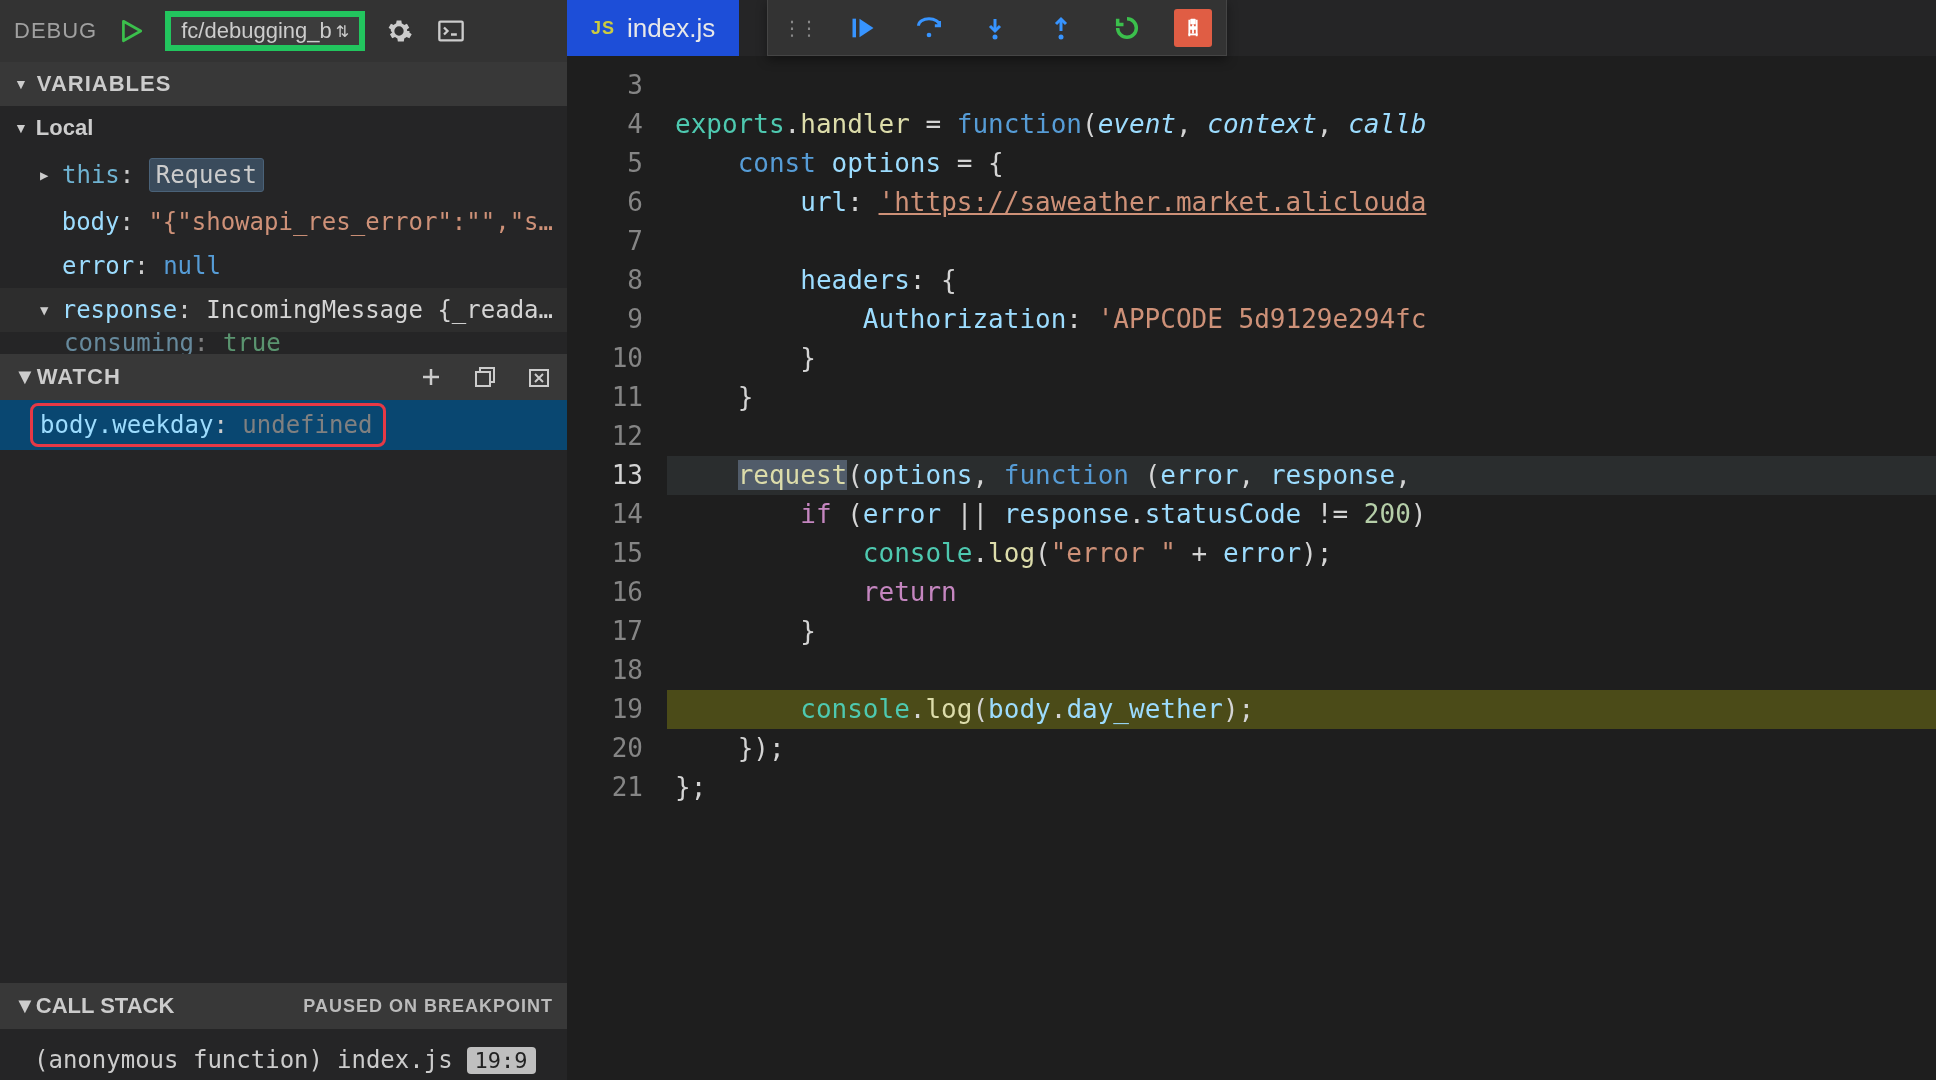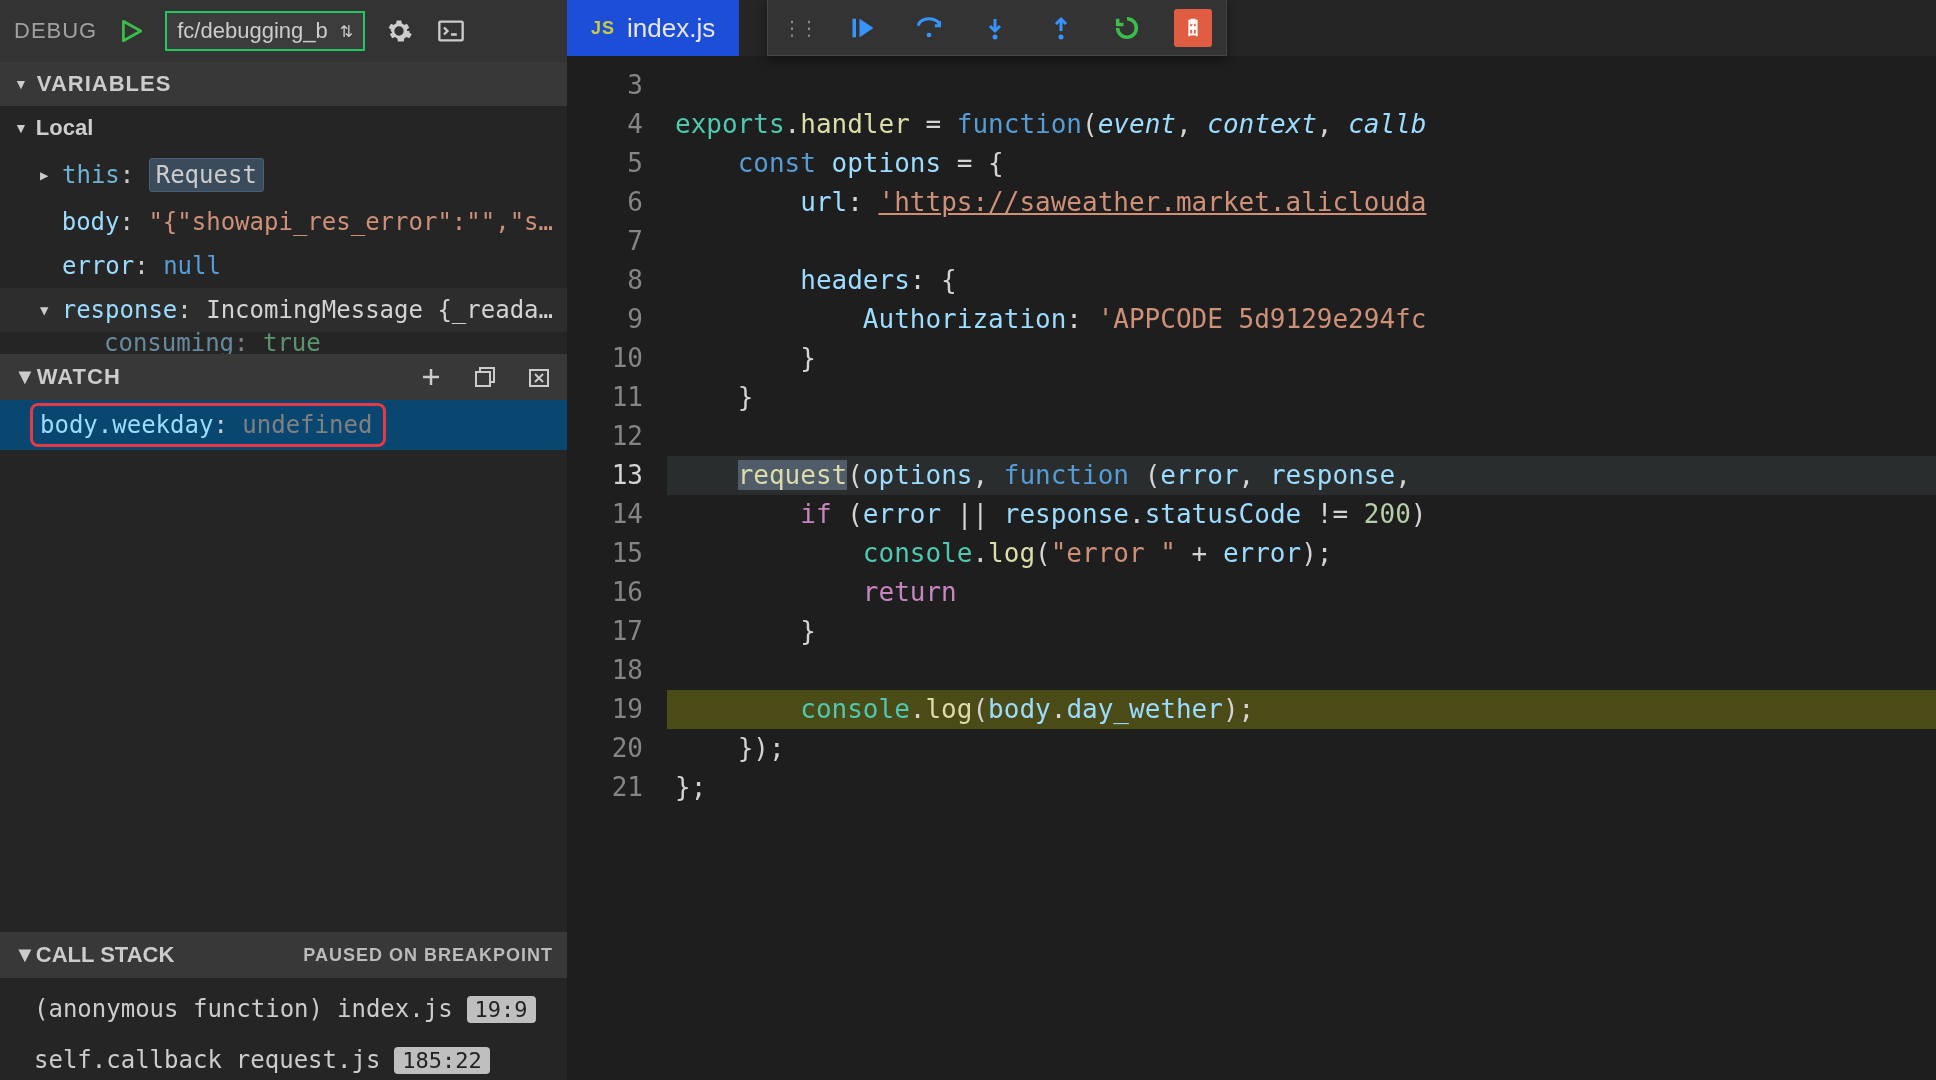--- a/index.html
+++ b/index.html
@@ -24,21 +24,21 @@
   display: flex;
   align-items: center;
   padding: 0 14px;
   gap: 16px;
   background: #333333;
 }
 .debug-label { color: #a0a0a0; letter-spacing: 1px; font-size: 22px;}
 .play-icon svg { display:block; }
 .config-select {
   background: #3c3c3c;
-  border: 2px solid #22c55e;
+  border: 6px solid #22c55e;
   color: #ccc;
   height: 40px;
   padding: 0 10px;
   font-size: 22px;
   width: 200px;
   display:flex; align-items:center; justify-content:space-between;
 }
 .chev { font-size:16px; color:#ccc;}
 .icon-btn { color:#ccc; cursor:pointer; display:flex; align-items:center; justify-content:center; width:36px; height:36px;}
 .panel-header {
@@ -217,21 +217,21 @@
         <span class="colon">:&nbsp;</span>
       <span class="v-null">null</span>
     </div>
 
     <div class="var-row resp">
       <span class="tri-s">▼</span>
       <span class="k-prop">response</span>
         <span class="colon">:&nbsp;</span>
       <span class="tk-def">IncomingMessage {_reada…</span>
     </div>
-    <div class="var-row" style="padding-left:104px; opacity:0.55; height:22px; overflow:hidden;">
+    <div class="var-row" style="padding-left:64px; opacity:0.55; height:22px; overflow:hidden;">
       <span class="k-prop">consuming</span>
         <span class="colon">:&nbsp;</span>
       <span class="v-true">true</span>
     </div>
   </div>
 
   <div class="watch-header">
     <div style="display:flex;align-items:center;">
       <span class="tri">▼</span>
       <span>WATCH</span>
@@ -271,25 +271,20 @@
       <span class="tri">▼</span>
       <span>CALL STACK</span>
     </div>
     <span class="paused-badge">PAUSED ON BREAKPOINT</span>
   </div>
 
   <div class="stack-row">
     <span class="stack-fn">(anonymous function)</span>
     <span class="stack-file">index.js</span>
     <span class="stack-loc">19:9</span>
-  </div>
-  <div class="stack-row">
-    <span class="stack-fn">self.callback</span>
-    <span class="stack-file">request.js</span>
-    <span class="stack-loc">185:22</span>
   </div>
 </div>
 
 <div class="editor">
   <div class="tab-bar">
     <div class="tab">
       <span class="js-badge">JS</span>
       <span>index.js</span>
     </div>
     <div class="debug-toolbar">

